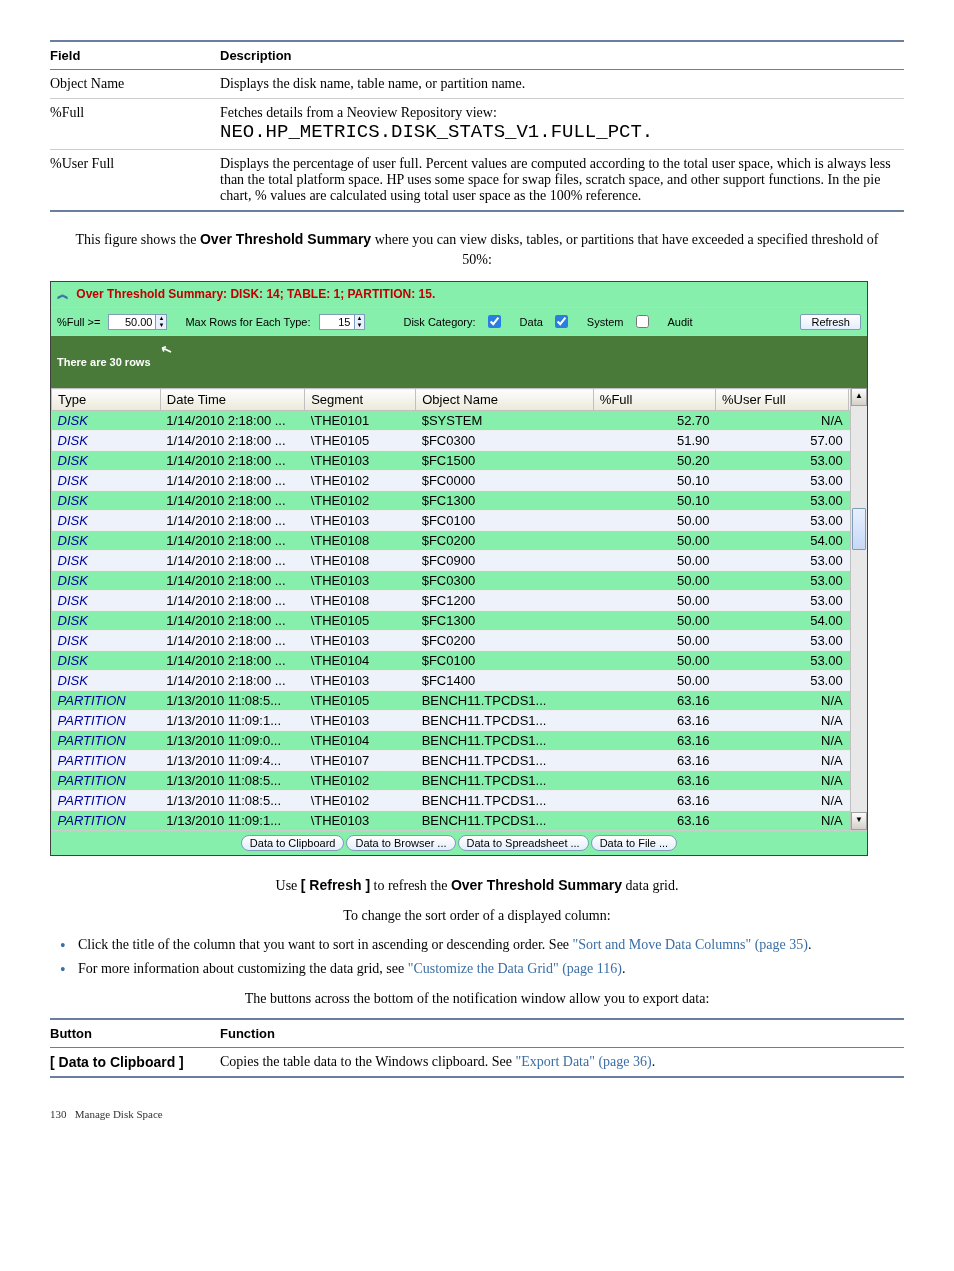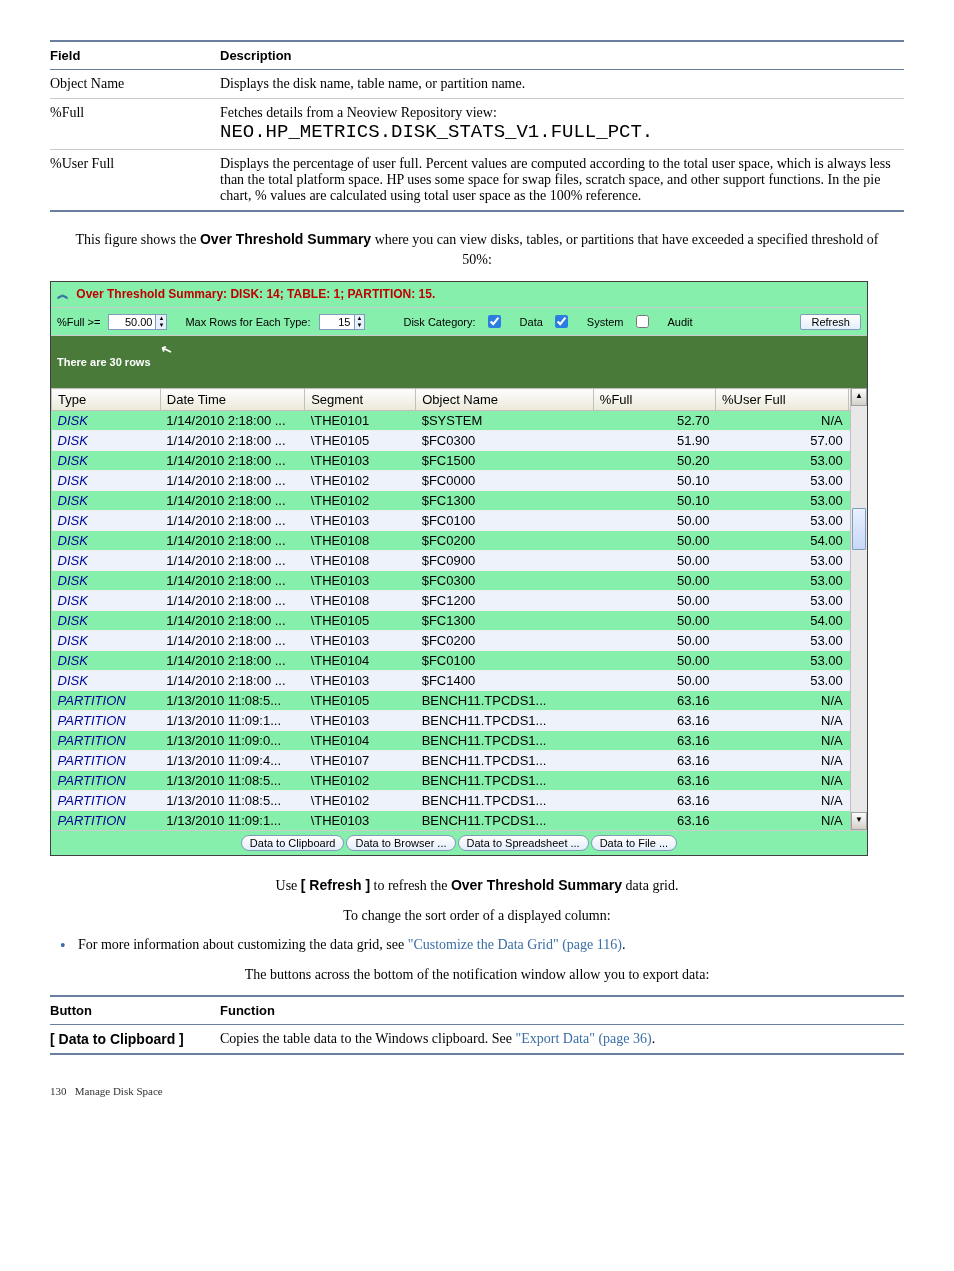--- a/index.html
+++ b/index.html
@@ -446,20 +446,23 @@
   </div>
 </div>
 
 <p>
   <span>Use </span><span class="bold-sans">[ Refresh ]</span><span> to refresh the </span><span class="bold-sans">Over Threshold Summary</span><span> data grid.</span>
 </p>
 
 <p>To change the sort order of a displayed column:</p>
 <ul class="bullets">
   <li>
+    <span>Click the title of the column that you want to sort in ascending or descending order. See </span><a class="link" href="#">"Sort and Move Data Columns" (page 35)</a><span>.</span>
+  </li>
+  <li>
     <span>For more information about customizing the data grid, see </span><a class="link" href="#">"Customize the Data Grid" (page 116)</a><span>.</span>
   </li>
 </ul>
 
 <p>The buttons across the bottom of the notification window allow you to export data:</p>
 
 <table class="doc-table">
   <colgroup>
       <col style="width:170px">
       <col>

